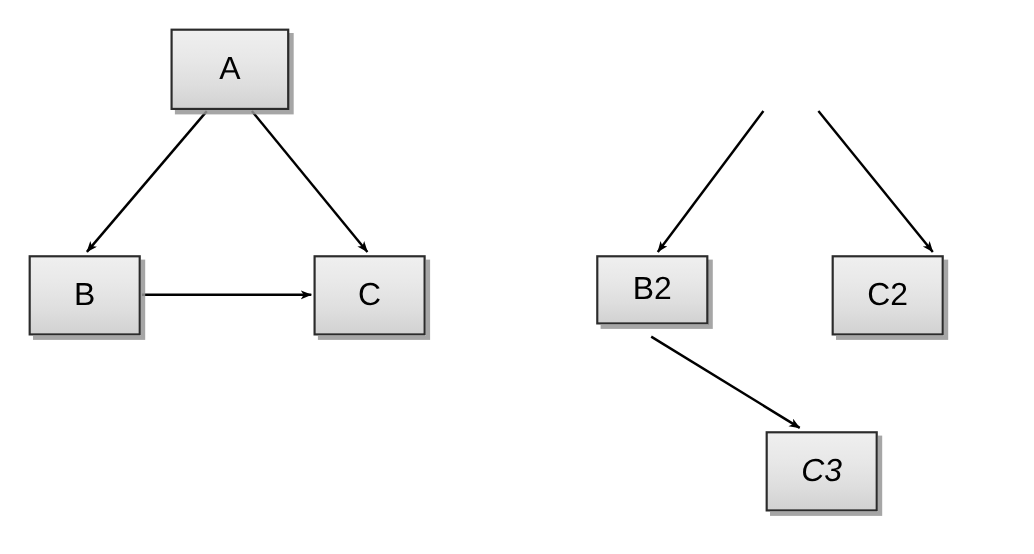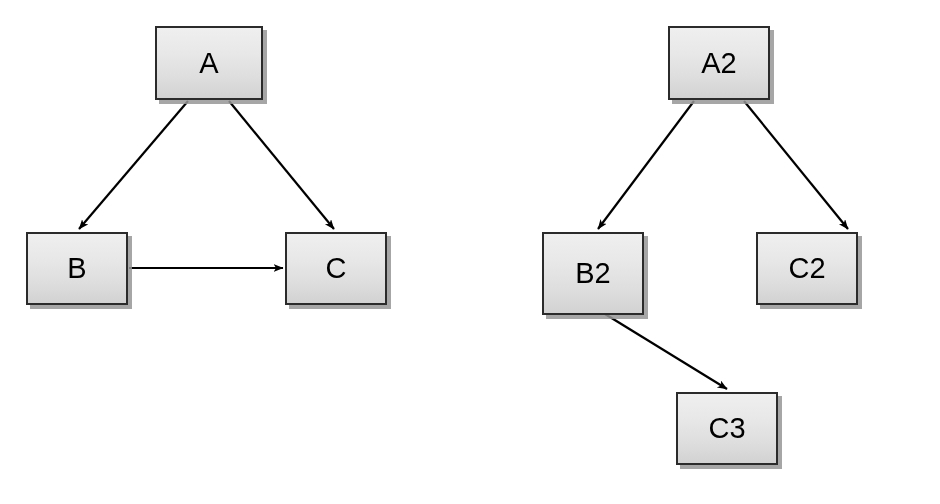--- a/index.html
+++ b/index.html
@@ -71,26 +71,23 @@
   <div class="node" style="left: 155px; top: 26px; width: 108px; height: 74px;">
     <span class="node-label">A</span>
   </div>
   <div class="node" style="left: 26px; top: 232px; width: 102px; height: 73px;">
     <span class="node-label">B</span>
   </div>
   <div class="node" style="left: 285px; top: 232px; width: 102px; height: 73px;">
     <span class="node-label">C</span>
   </div>
 
-  <div class="node" style="left: 668px; top: 26px; width: 102px; height: 74px;">
-    <span class="node-label">A2</span>
-  </div>
-  <div class="node" style="left: 542px; top: 232px; width: 102px; height: 83px;">
+  <div class="node" style="left: 542px; top: 232px; width: 102px; height: 63px;">
     <span class="node-label">B2</span>
   </div>
   <div class="node" style="left: 756px; top: 232px; width: 102px; height: 73px;">
     <span class="node-label">C2</span>
   </div>
-  <div class="node" style="left: 676px; top: 392px; width: 102px; height: 73px;">
+  <div class="node" style="left: 696px; top: 392px; width: 102px; height: 73px; font-style: italic;">
     <span class="node-label">C3</span>
   </div>
 
 </div>
 
 </body></html>

